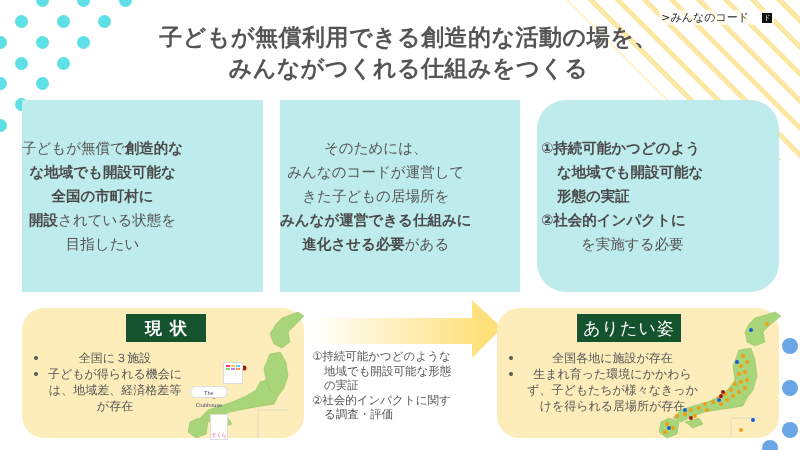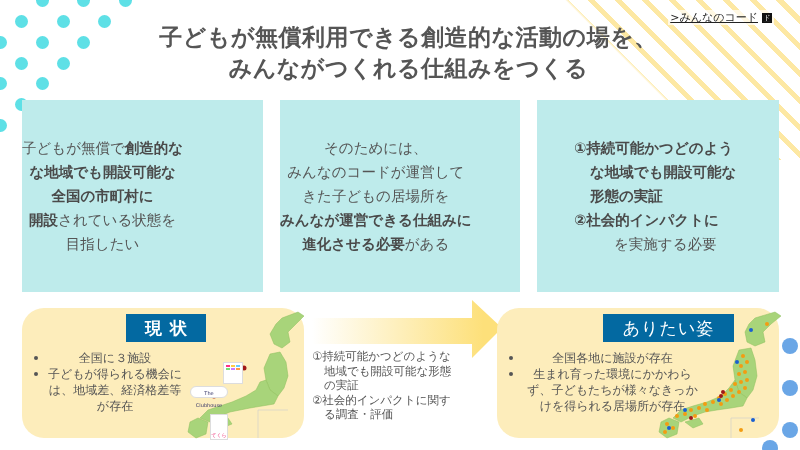--- a/index.html
+++ b/index.html
@@ -17,54 +17,54 @@
     -webkit-mask-image: linear-gradient(225deg, #000 0, #000 55%, transparent 56%);
             mask-image: linear-gradient(225deg, #000 0, #000 55%, transparent 56%);
   }
 
   
   .dots-br { position: absolute; right: 0; top: 300px; width: 60px; height: 150px; overflow: hidden; }
   .dot-b { position: absolute; width: 16px; height: 16px; border-radius: 50%; background: #6aa6e6; }
 
   .logo {
     position: absolute; right: 26px; top: 10px; font-size: 11px; color: #222;
-    display: flex; align-items: center; gap: 4px; background: rgba(255,255,255,0.7); padding: 0 2px; text-decoration: underline;
+    display: flex; align-items: center; gap: 13px; background: rgba(255,255,255,0.7); padding: 0 2px;
   }
   .logo-mark { width: 10px; height: 10px; background: #111; color: #fff; font-size: 7px; line-height: 10px; text-align: center; }
 
   .title {
     position: absolute; left: 0; right: 0; top: 22px; text-align: center;
     font-size: 23px; font-weight: bold; color: #555; line-height: 31px; letter-spacing: 0.5px; padding-left: 17px;
   }
 
   .card {
     position: absolute; top: 100px; height: 192px; background: #beebeb;
     display: flex; align-items: center; text-align: center;
     font-size: 14.5px; line-height: 24px; color: #555;
   }
   .card b { font-weight: bold; color: #4a4a4a; }
   .card-1 { left: 22px; width: 241px; }
   .card-2 { left: 280px; width: 240px; }
-  .card-3 { left: 537px; width: 242px; text-align: left; justify-content: flex-start; padding-left: 37px; }
+  .card-3 { left: 537px; width: 242px; text-align: left; justify-content: flex-start; padding-left: 4px; border-radius: 29px; }
   .card-3 .line { display: block; }
   .card-3 .indent { padding-left: 16px; }
   .card-3 .center { padding-left: 40px; font-weight: normal; }
 
   .panel {
     position: absolute; top: 308px; height: 130px; background: #fdedbb; border-radius: 22px;
   }
   .panel-now { left: 22px; width: 282px; }
   .panel-ideal { left: 497px; width: 282px; }
 
   .panel-label {
-    position: absolute; background: #0369a1; color: #fff; font-size: 17px; font-weight: bold;
+    position: absolute; background: #14532d; color: #fff; font-size: 17px; font-weight: bold;
     height: 28px; line-height: 28px; text-align: center; letter-spacing: 2px;
   }
   .panel-now .panel-label { left: 104px; width: 80px; top: 6px; letter-spacing: 8px; padding-left: 8px; }
-  .panel-ideal .panel-label { left: 80px; width: 131px; top: 6px; font-weight: normal; letter-spacing: 1px; margin-left: 26px; }
+  .panel-ideal .panel-label { left: 80px; width: 104px; top: 6px; font-weight: normal; letter-spacing: 1px; }
 
   .bullets { position: absolute; top: 42px; list-style: none; font-size: 12px; line-height: 16px; color: #555; }
   .panel-now .bullets { left: 10px; width: 150px; }
   .panel-ideal .bullets { left: 10px; width: 195px; }
   .bullets li { position: relative; padding-left: 16px; text-align: center; }
   .bullets li::before { content: ""; position: absolute; left: 2px; top: 6px; width: 4px; height: 4px; border-radius: 50%; background: #555; }
 
   .map { position: absolute; }
   .map-now { left: 170px; top: 310px; width: 140px; height: 130px; }
   .map-ideal { left: 655px; top: 310px; width: 140px; height: 130px; }

